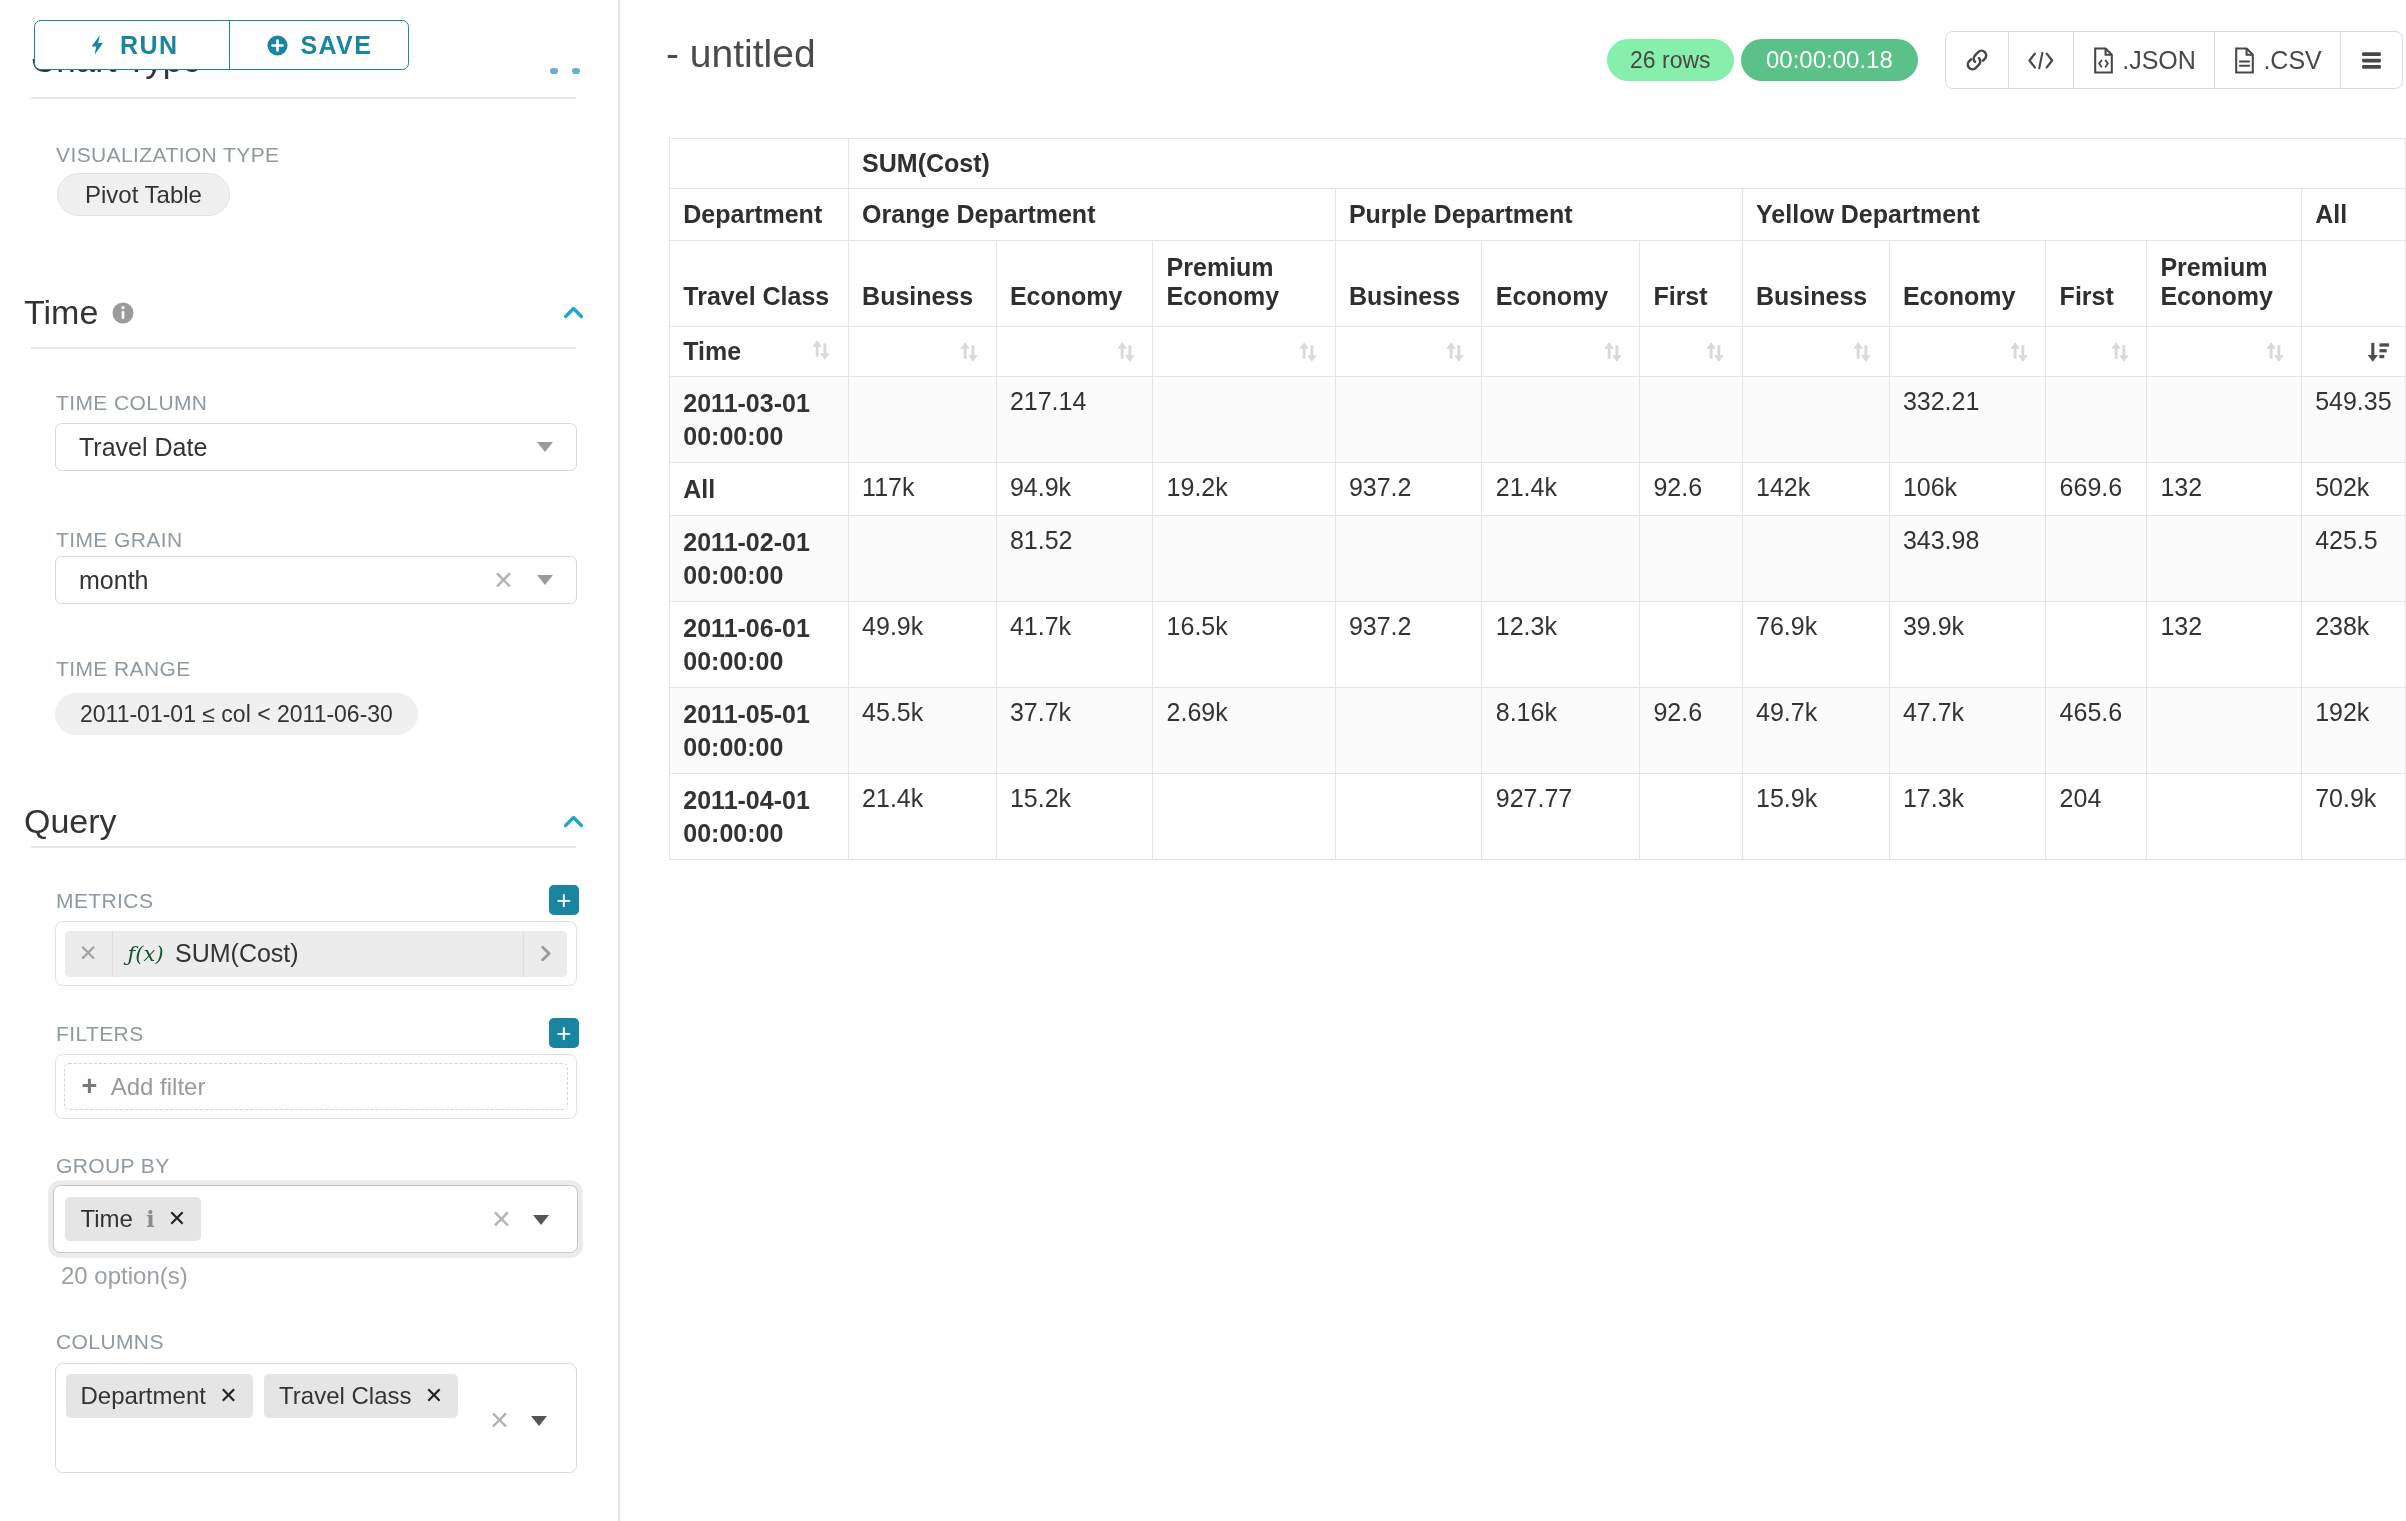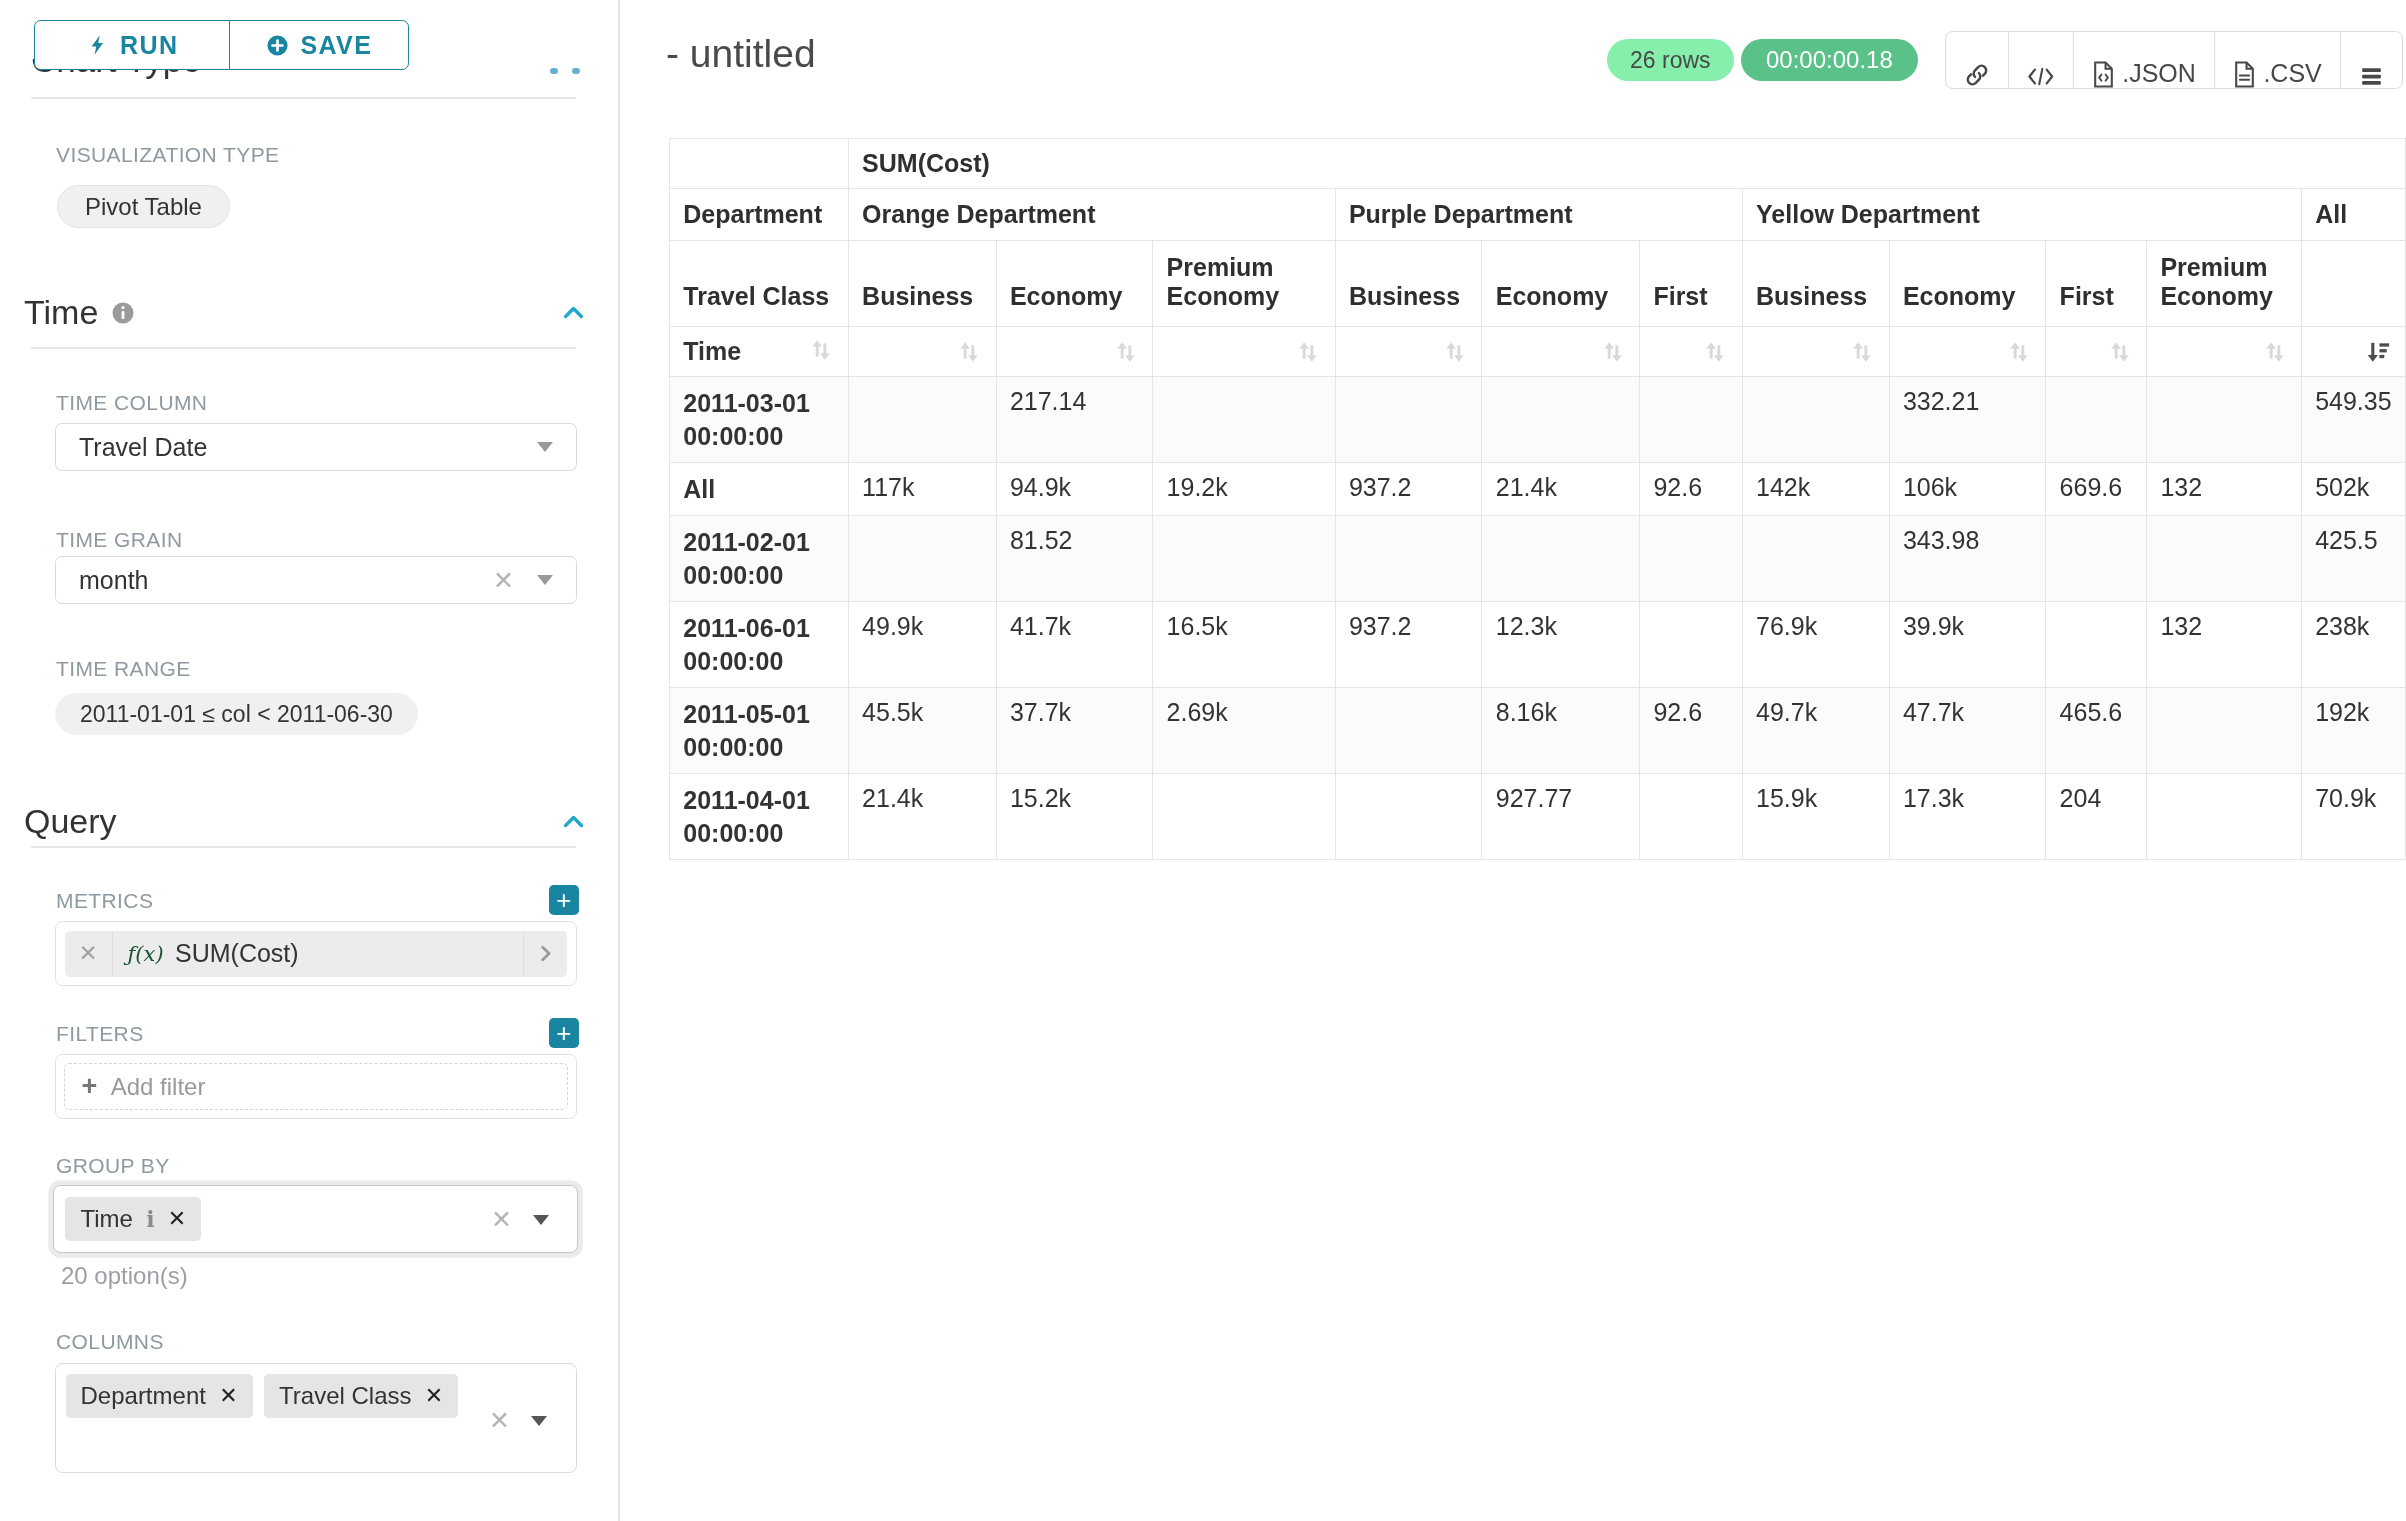--- a/index.html
+++ b/index.html
@@ -19,21 +19,21 @@
     letter-spacing:1.4px; cursor:pointer; }
   .btn-run { width:197px; border-radius:6.7px 0 0 6.7px; }
   .btn-save { width:180px; border-radius:0 6.7px 6.7px 0; margin-left:-1.9px; }
   .collapse-dot { position:absolute; width:7.6px; height:5.7px; border-radius:2.9px; background:#66b1cf; z-index:3; }
 
   .hdivider { position:absolute; left:31px; width:545px; height:1.9px; background:#e7e7e7; }
 
   .ctl-label { position:absolute; left:56px; font-size:21px; color:#8e99a2; letter-spacing:0.4px; white-space:nowrap; }
 
   .viz-pill { position:absolute; left:57px; top:173px; height:43px; padding:0 27px; border-radius:22px;
-    background:#f0f0f0; border:1px solid #e3e3e3; display:inline-flex; align-items:center; font-size:24px; color:#333;margin-top:12px; }
+    background:#f0f0f0; border:1px solid #e3e3e3; display:inline-flex; align-items:center; font-size:24px; color:#333; }
 
   .section-head { position:absolute; left:24px; width:563px; display:flex; align-items:center; font-size:34px; color:#333; }
   .section-head .info { margin-left:12.4px; display:flex; }
   .section-head .chev { margin-left:auto; display:flex; cursor:pointer; }
 
   .select-box { position:absolute; left:55px; width:522px; height:48px; border:1px solid #d9d9d9; border-radius:6.7px;
     background:#fff; display:flex; align-items:center; padding:0 23px; font-size:25px; color:#333; cursor:pointer; }
   .select-box .tail { margin-left:auto; display:flex; align-items:center; gap:23px; }
   .x-clear { color:#b3b3b3; font-size:25px; line-height:1; cursor:pointer; }
   .caret-down { width:0; height:0; border-left:8.6px solid transparent; border-right:8.6px solid transparent;
@@ -75,21 +75,21 @@
 
   
   .chart-title { position:absolute; left:666px; top:32px; font-size:39px; color:#4a4a4a; white-space:nowrap; }
   .rows-pill { position:absolute; left:1607px; top:39px; height:42px; padding:0 23px; border-radius:21px;
     background:#86efac; display:inline-flex; align-items:center; font-size:23px; color:#484848; }
   .timer-pill { position:absolute; left:1741px; top:39px; height:42px; padding:0 25px; border-radius:21px;
     background:#5ac189; display:inline-flex; align-items:center; font-size:24px; color:#fff;
     font-variant-numeric:tabular-nums; }
   .toolbar { position:absolute; left:1945px; top:31px; height:58px; border:1px solid #d9d9d9; border-radius:7.6px;
     background:#fff; display:flex; align-items:stretch; }
-  .tb-btn { display:flex; align-items:flex-end; justify-content:center; gap:7.6px; padding:0 18px;
+  .tb-btn { display:flex; align-items:center; justify-content:center; gap:7.6px; padding:0 18px;
     font-size:25px; color:#484848; cursor:pointer; }
   .tb-btn + .tb-btn { border-left:1px solid #dedede; }
 
   
   .pivot-wrap { position:absolute; left:669px; top:138px; }
   table.pivot { border-collapse:collapse; table-layout:fixed; }
   .pivot td { border:1.9px solid #e5e5e5; padding:9.5px 13.3px; vertical-align:top; font-size:25px; color:#333;
     overflow:hidden; white-space:normal; }
   .pivot tr.h-metric td, .pivot tr.h-dept td { vertical-align:middle; font-weight:600; color:#2f2f2f; }
   .pivot tr.h-class td { vertical-align:bottom; font-weight:600; color:#2f2f2f; padding-bottom:15px; }

